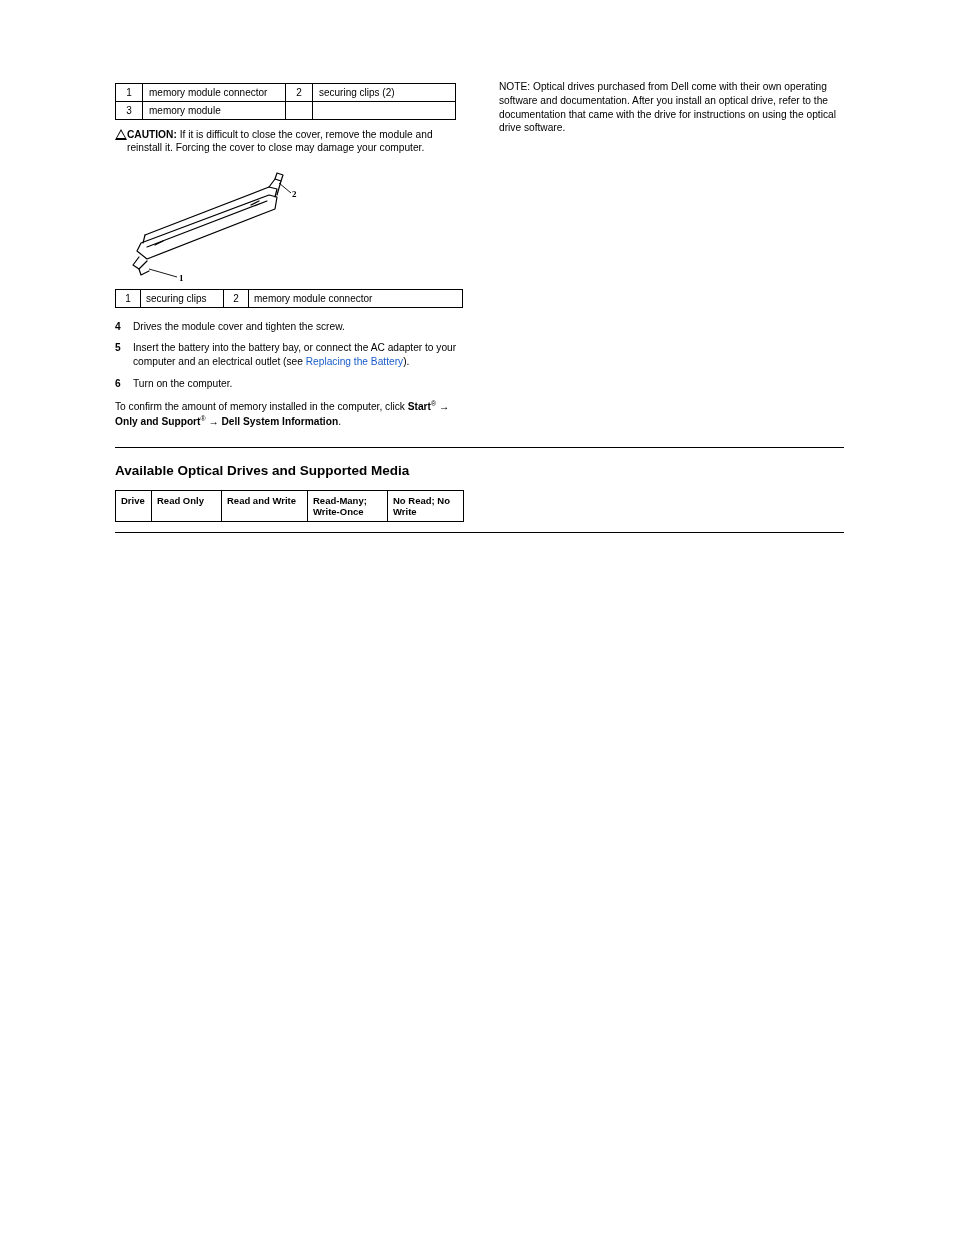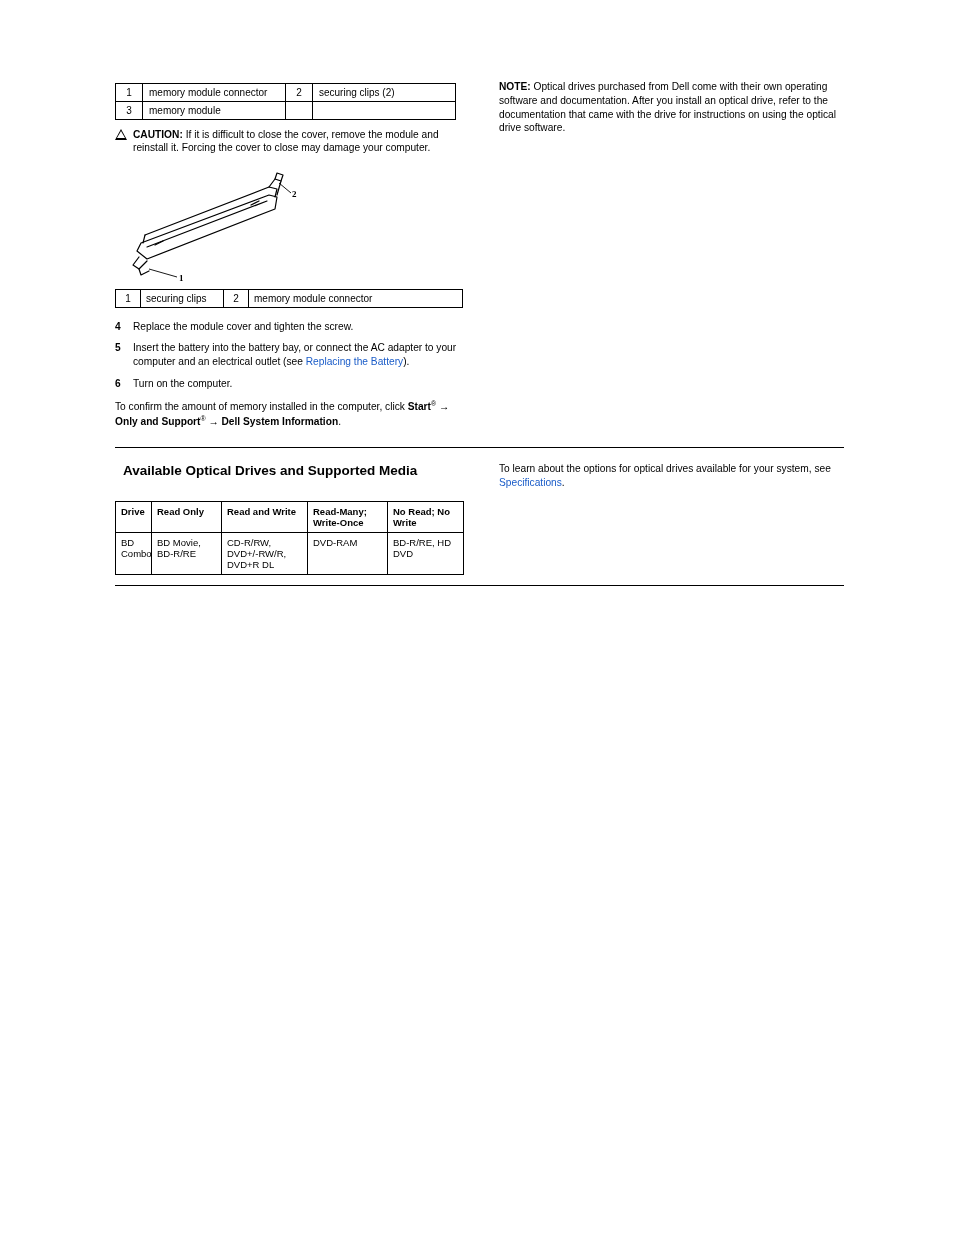--- a/index.html
+++ b/index.html
@@ -23,40 +23,40 @@
   }
   .col {
     flex: 1;
     min-width: 0;
   }
   .col.left { flex: 0 0 348px; }
   .col.right { flex: 1; }
 
   p { margin: 0 0 8px 0; font-size: 10.2px; line-height: 1.35; }
   .body { font-size: 10.2px; line-height: 1.35; }
-  .heading { font-size: 13.5px; font-weight: bold; margin: 0 0 6px 8px; }
-  .note-label { font-weight: bold; }
+  .heading { font-size: 13.5px; font-weight: bold; margin: 0 0 6px 0; }
+  .note-label { font-weight: normal; }
   .link { color: #1a5cc8; }
 
   
   table.mini {
     border-collapse: collapse;
     margin: 3px 0 8px 0;
     font-size: 10px;
   }
   table.mini td {
     border: 1px solid #000;
     padding: 3px 6px;
     vertical-align: top;
   }
   table.mini .num { width: 14px; text-align: center; }
   .mini-wide { width: 130px; }
 
   
-  .caution { display: flex; align-items: flex-start; gap: 6px; margin: 5px 0 10px 0; }
+  .caution { display: flex; align-items: flex-start; margin: 5px 0 10px 0; }
   .caution .tri {
     width: 0; height: 0;
     border-left: 6px solid transparent;
     border-right: 6px solid transparent;
     border-bottom: 11px solid #000;
     position: relative;
     margin-top: 1px;
     flex: none;
   }
   .caution .tri::after {
@@ -193,21 +193,21 @@
           <td class="num">1</td>
           <td class="a">securing clips</td>
           <td class="num">2</td>
           <td>memory module connector</td>
         </tr>
       </tbody>
         </table>
 
       <div class="step">
         <span class="n">4</span>
-        <span>Replace the module cover and tighten the screw.</span>
+        <span>Drives the module cover and tighten the screw.</span>
       </div>
 
       <div class="step">
         <span class="n">5</span>
         <span>
           <span>Insert the battery into the battery bay, or connect the AC adapter to your computer and an electrical outlet (see </span><span class="link">Replacing the Battery</span><span>).</span>
         </span>
       </div>
 
       <div class="step">
@@ -227,25 +227,20 @@
         <span class="note-label">NOTE:</span><span> Optical drives purchased from Dell come with their own operating software and documentation. After you install an optical drive, refer to the documentation that came with the drive for instructions on using the optical drive software.</span>
       </p>
     </div>
   </div>
 
   <hr class="rule">
 
   <div class="columns">
     <div class="col left">
       <p class="heading">Available Optical Drives and Supported Media</p>
-    </div>
-    <div class="col right">
-      <p class="body">
-        <span>To learn about the options for optical drives available for your system, see </span><span class="link">Specifications</span><span>.</span>
-      </p>
     </div>
   </div>
 
   <div class="columns" style="margin-top:4px;">
     <div class="col left">
       <table class="spec">
         <colgroup>
           <col class="c1">
             <col class="c2">
             <col class="c3">
@@ -253,27 +248,20 @@
             <col class="c5">
         </colgroup>
         <tbody>
             <tr>
           <th>Drive</th>
           <th>Read Only</th>
           <th>Read and Write</th>
           <th>Read-Many; Write-Once</th>
           <th>No Read; No Write</th>
         </tr>
-        <tr>
-          <td>BD Combo</td>
-          <td>BD Movie, BD-R/RE</td>
-          <td>CD-R/RW, DVD+/-RW/R, DVD+R DL</td>
-          <td>DVD-RAM</td>
-          <td>BD-R/RE, HD DVD</td>
-        </tr>
       </tbody>
         </table>
     </div>
     <div class="col right"></div>
   </div>
 
   <hr class="rule">
 
 
 </div>

